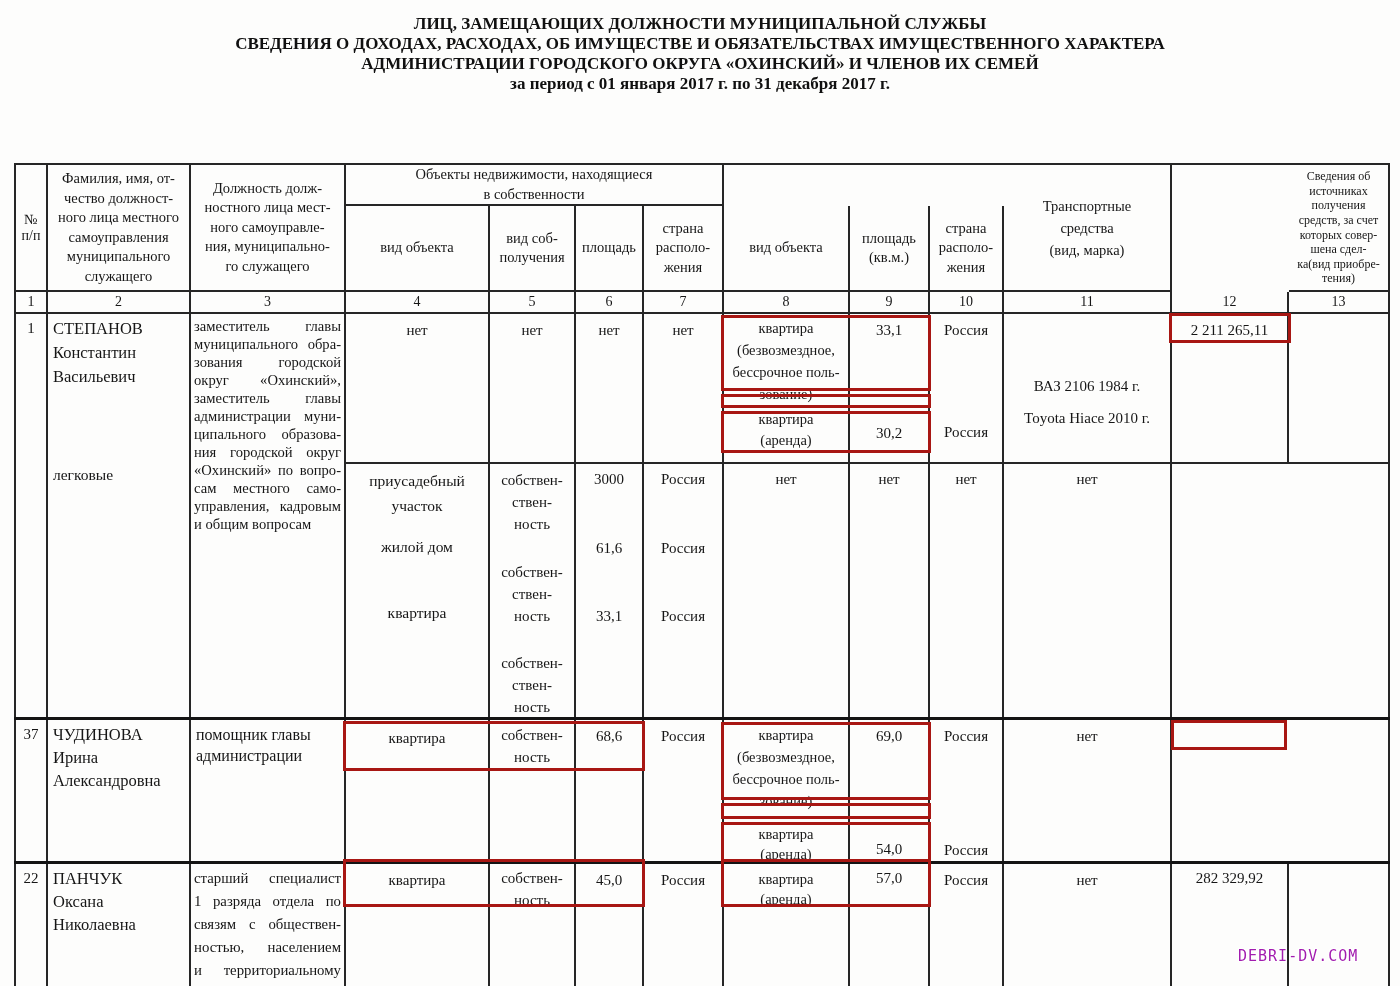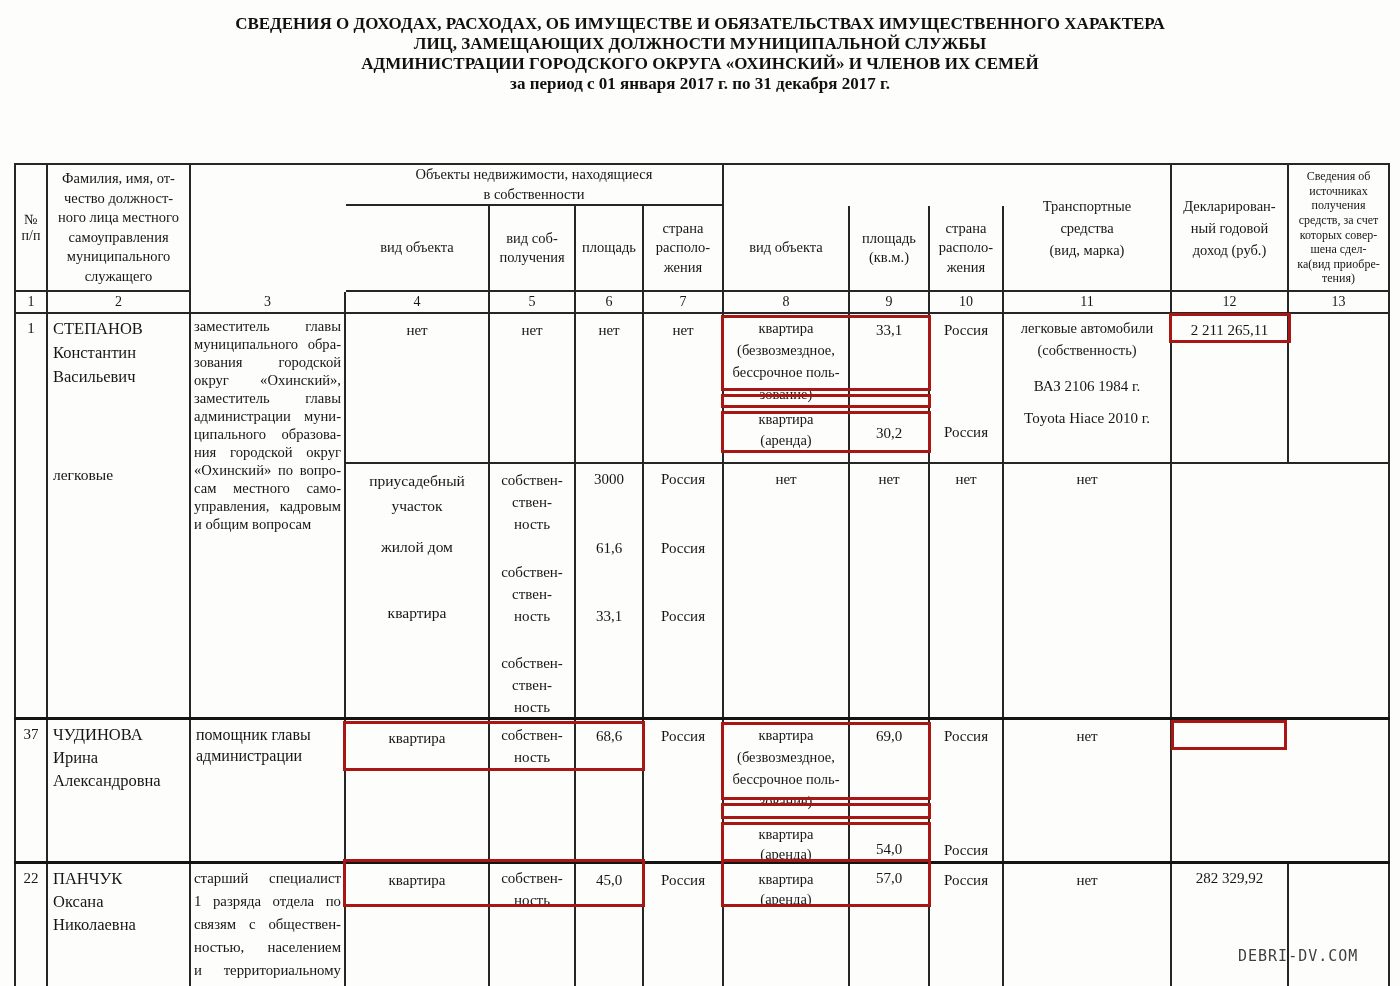--- a/index.html
+++ b/index.html
@@ -39,53 +39,55 @@
   .pos-just { display:block; white-space:pre-line; text-align:justify; text-align-last:justify; }
   .pos-wrap { position:absolute; left:3px; right:3px; top:3px; font-size:14.6px; line-height:18px; }
   .pos-wrap2 { position:absolute; left:3px; right:3px; top:3px; font-size:14.8px; line-height:23px; }
 
   
   .hline { position:absolute; left:-2px; width:1376px; height:3px; background:#141414; }
   .redbox { position:absolute; border:3px solid #a81713; }
 
   
   .wm { position:absolute; left:1238px; top:947px; font-family:"DejaVu Sans Mono","Liberation Mono",monospace;
-        font-size:15px; letter-spacing:1px; color:#404040;
+        font-size:15px; letter-spacing:1px; color:#a21caf;
         text-shadow:1px 1px 0 #ffffff,-1px -1px 0 #ffffff,1px -1px 0 #ffffff,-1px 1px 0 #ffffff; }
 </style>
 </head>
 <body>
 
 <div class="page">
 
   <div class="title">
+    <div>ЛИЦ, ЗАМЕЩАЮЩИХ  ДОЛЖНОСТИ МУНИЦИПАЛЬНОЙ СЛУЖБЫ</div>
     <div>СВЕДЕНИЯ О ДОХОДАХ, РАСХОДАХ,  ОБ ИМУЩЕСТВЕ И ОБЯЗАТЕЛЬСТВАХ ИМУЩЕСТВЕННОГО ХАРАКТЕРА</div>
-    <div>ЛИЦ, ЗАМЕЩАЮЩИХ  ДОЛЖНОСТИ МУНИЦИПАЛЬНОЙ СЛУЖБЫ</div>
     <div>АДМИНИСТРАЦИИ ГОРОДСКОГО ОКРУГА «ОХИНСКИЙ» И ЧЛЕНОВ ИХ СЕМЕЙ</div>
     <div>за период с 01 января 2017 г.  по 31 декабря 2017 г.</div>
   </div>
 
   <div class="tbl">
 
     <div class="cell hd hd-num" style="grid-area:1/1/3/2">№
 п/п</div>
     <div class="cell hd" style="grid-area:1/2/3/3">Фамилия, имя, от-
 чество должност-
 ного лица местного
 самоуправления
 муниципального
 служащего</div>
+    <div class="cell hd" style="grid-area:1/3/3/4">Должность долж-
+ностного лица мест-
+ного самоуправле-
+ния, муниципально-
+го служащего</div>
     <div class="cell hd" style="grid-area:1/4/2/8">Объекты недвижимости, находящиеся
 в собственности</div>
     <div class="cell hd" style="grid-area:1/11/3/12; line-height:22px">Транспортные
 средства
 (вид, марка)</div>
-    <div class="cell hd" style="grid-area:1/12/3/13; line-height:22px">Декларирован-
-ный годовой
-доход (руб.)</div>
     <div class="cell hd hd-sm no-r" style="grid-area:1/13/3/14">Сведения об
 источниках
 получения
 средств, за счет
 которых совер-
 шена сдел-
 ка(вид приобре-
 тения)</div>
 
     <div class="cell hd" style="grid-area:2/4/3/5">вид объекта</div>
@@ -164,22 +166,20 @@
     </div>
     <div class="cell" style="grid-area:4/9/5/10">
       <div class="blk" style="top:5px">33,1</div>
       <div class="blk" style="top:108px">30,2</div>
     </div>
     <div class="cell" style="grid-area:4/10/5/11">
       <div class="blk" style="top:5px">Россия</div>
       <div class="blk" style="top:107px">Россия</div>
     </div>
     <div class="cell" style="grid-area:4/11/5/12">
-      <div class="blk" style="top:3px; font-size:14.5px">легковые автомобили
-(собственность)</div>
       <div class="blk" style="top:61px">ВАЗ 2106  1984 г.</div>
       <div class="blk" style="top:93px">Toyota Hiace 2010 г.</div>
     </div>
     <div class="cell" style="grid-area:4/12/5/13">
       <div class="blk" style="top:5px">2 211 265,11</div>
     </div>
     <div class="cell no-r" style="grid-area:4/13/5/14">
       <div class="blk" style="top:5px"></div>
     </div>
 

